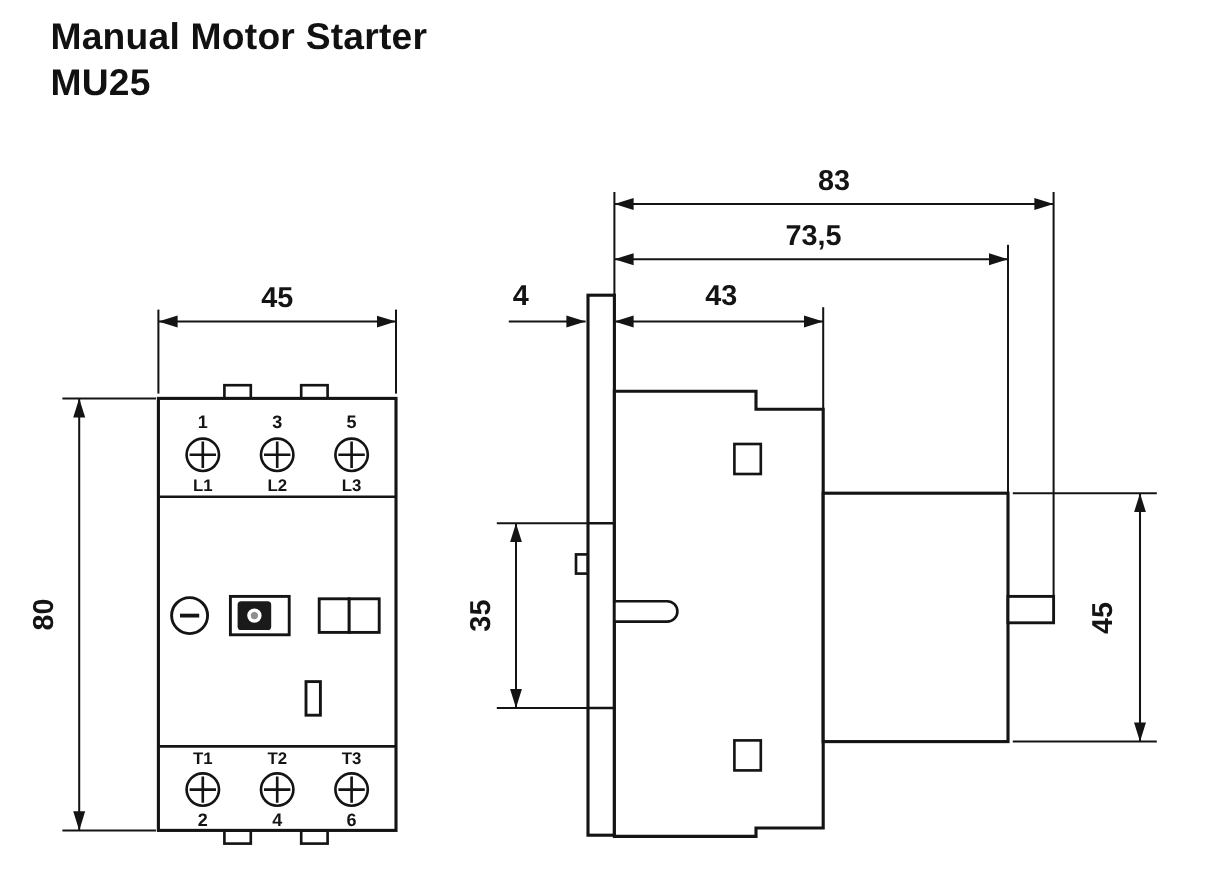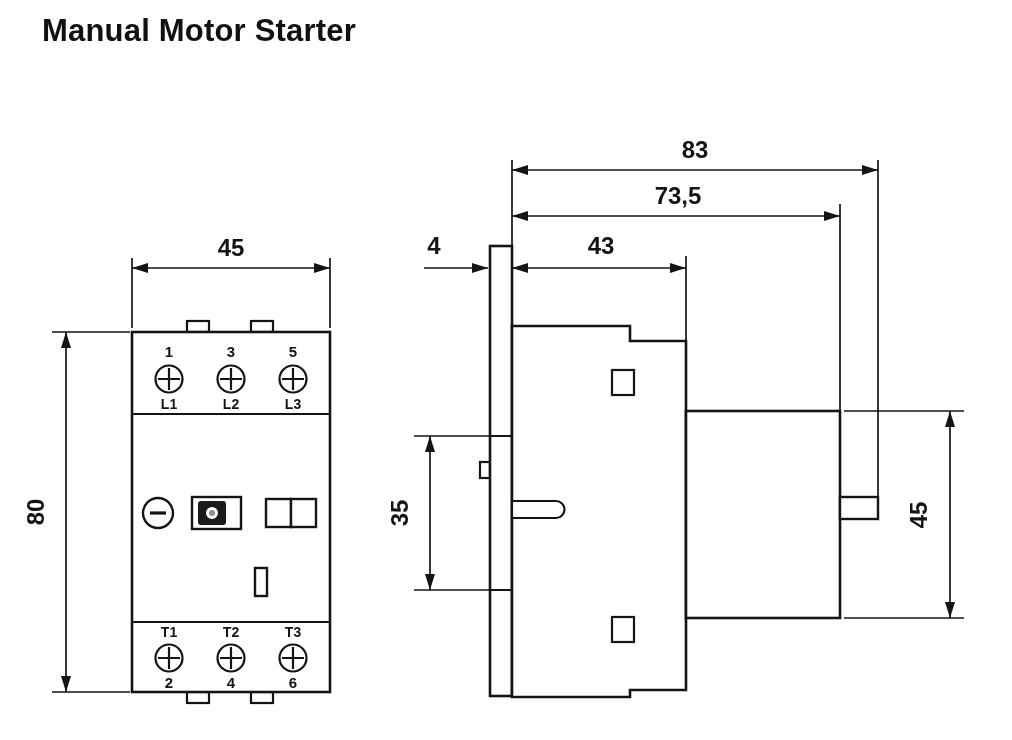--- a/index.html
+++ b/index.html
@@ -25,20 +25,21 @@
   .dim{stroke:#141414;stroke-width:1.7;}
   .ext{stroke:#141414;stroke-width:1.7;}
 </style>
 </head>
 <body>
 
 <div class="page">
 
   <div class="title-block">
     <div>Manual Motor Starter</div>
+    <div>MU25</div>
   </div>
 
   <svg class="drawing" width="1012" height="740" viewBox="0 0 1012 740">
     <defs>
       <marker id="arrowM" markerUnits="userSpaceOnUse" markerWidth="17" markerHeight="12" refX="16" refY="6" orient="auto-start-reverse">
         <path d="M0,1 L16,6 L0,11 Z" fill="#141414"></path>
       </marker>
     </defs>
 
     <g>

